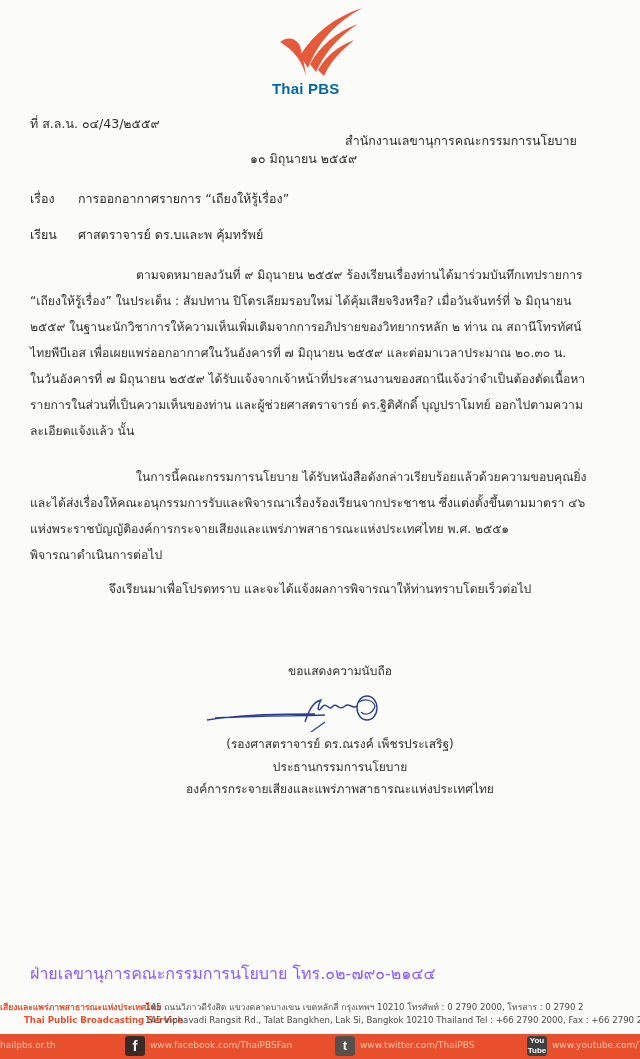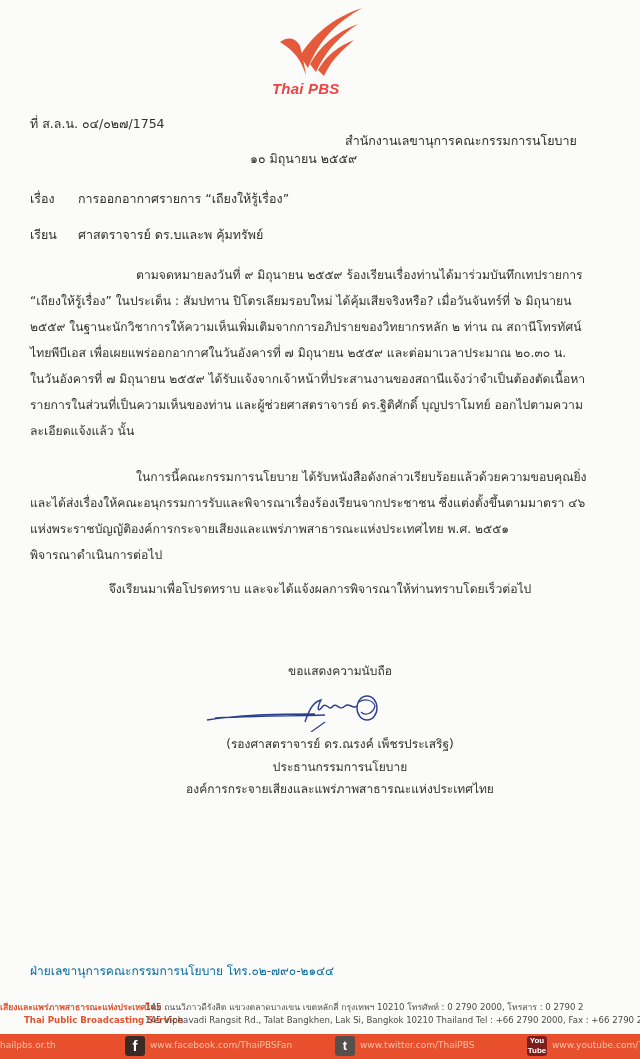--- a/index.html
+++ b/index.html
@@ -2,21 +2,21 @@
 <html><head>
 <meta charset="utf-8">
 <style>
   * { box-sizing: border-box; margin: 0; padding: 0; }
   html, body { width: 640px; height: 1059px; background: #fbfbfa; overflow: hidden; }
   body { position: relative; font-family: "DejaVu Sans", sans-serif; color: #2e2e2e; }
 
   .logo { position: absolute; left: 262px; top: 6px; width: 120px; height: 96px; }
   .logo svg { position: absolute; left: 10px; top: 0; }
   .logo-text { position: absolute; left: 10px; top: 74px; font-family: "Liberation Sans", sans-serif;
-    font-weight: bold; font-style: italic; font-size: 15px; color: #ef4444; letter-spacing: 0.2px; }
+    font-weight: bold; font-size: 15px; color: #0369a1; letter-spacing: 0.2px; }
 
   .txt { position: absolute; font-size: 12.5px; line-height: 18px; white-space: nowrap; color: #303030; }
   .ref { left: 30px; top: 115px; }
   .office { left: 345px; top: 132px; }
   .date { left: 250px; top: 150px; }
   .subj-label { left: 30px; top: 190px; }
   .subj-text { left: 78px; top: 190px; }
   .to-label { left: 30px; top: 226px; }
   .to-text { left: 78px; top: 226px; }
 
@@ -27,55 +27,55 @@
   .p2 { top: 464px; }
   .p3 { left: 30px; top: 576px; text-align: center; width: 580px; }
 
   .sign { position: absolute; left: 180px; width: 320px; text-align: center; font-size: 12px; color: #303030; }
   .closing { top: 661px; }
   .signature { position: absolute; left: 205px; top: 692px; width: 200px; height: 40px; }
   .signer { top: 734px; }
   .position { top: 757px; }
   .org { left: 150px; width: 380px; top: 779px; }
 
-  .contact { position: absolute; left: 30px; top: 961px; font-size: 12px; color: #0369a1; white-space: nowrap; }
+  .contact { position: absolute; left: 30px; top: 961px; font-size: 16px; color: #8b5cf6; white-space: nowrap; }
 
   .footer-addr { position: absolute; left: 0; top: 998px; width: 507px; height: 34px; background: #fbfbfa; }
   .fa-line { position: absolute; font-size: 8.6px; white-space: nowrap; color: #4a4a4a; }
   .fa-th-name { left: 0; top: 2px; color: #e2522f; font-weight: bold; }
   .fa-th-addr { left: 145px; top: 2px; }
   .fa-en-name { left: 24px; top: 17px; color: #e2522f; font-weight: bold; }
   .fa-en-addr { left: 145px; top: 17px; }
 
   .footer-bar { position: absolute; left: 0; top: 1034px; width: 640px; height: 25px; background: #e8502d; }
   .fb-item { position: absolute; top: 6px; font-size: 9px; color: #f7c1a8; white-space: nowrap; }
   .fb-web { left: 0; }
   .fb-icon { position: absolute; top: 2px; width: 20px; height: 20px; border-radius: 3px; background: #3a2a26;
     color: #fff; font-weight: bold; font-family: "Liberation Sans", sans-serif; text-align: center; line-height: 20px; font-size: 15px; }
   .fb-fb-icon { left: 125px; }
   .fb-fb { left: 150px; }
   .fb-tw-icon { left: 335px; background: #55504c; font-size: 13px; }
   .fb-tw { left: 360px; }
-  .fb-yt-icon { left: 527px; background: #7f1d1d; font-size: 8px; line-height: 10px; }
+  .fb-yt-icon { left: 527px; background: #404040; font-size: 8px; line-height: 10px; }
   .fb-yt { left: 552px; }
 </style>
 </head>
 <body>
 
 <div class="logo">
   <svg width="100" height="74" viewBox="0 0 100 74">
     <path d="M8 36 C16 30 24 32 28 40 C30 48 32 56 34 70 C30 56 24 46 8 36 Z" fill="#e65a3c"></path>
     <path d="M28 50 C40 30 60 12 90 2 C66 16 48 32 36 62 Z" fill="#e65a3c"></path>
     <path d="M38 58 C48 40 64 26 86 18 C68 30 54 44 44 66 Z" fill="#e65a3c"></path>
     <path d="M46 64 C54 50 66 40 82 34 C68 46 58 56 52 70 Z" fill="#e65a3c"></path>
   </svg>
   <div class="logo-text">Thai PBS</div>
 </div>
 
-<div class="txt ref">ที่ ส.ล.น. ๐๔/๐๒๗/1754</div>
+<div class="txt ref">ที่ ส.ล.น. ๐๔/43/๒๕๕๙</div>
 <div class="txt office">สำนักงานเลขานุการคณะกรรมการนโยบาย</div>
 <div class="txt date">๑๐  มิถุนายน ๒๕๕๙</div>
 
 <div class="txt subj-label">เรื่อง</div>
 <div class="txt subj-text">การออกอากาศรายการ “เถียงให้รู้เรื่อง”</div>
 <div class="txt to-label">เรียน</div>
 <div class="txt to-text">ศาสตราจารย์ ดร.บและพ  คุ้มทรัพย์</div>
 
 <div class="para p1">
   <span class="line indent">ตามจดหมายลงวันที่ ๙ มิถุนายน ๒๕๕๙ ร้องเรียนเรื่องท่านได้มาร่วมบันทึกเทปรายการ</span>

